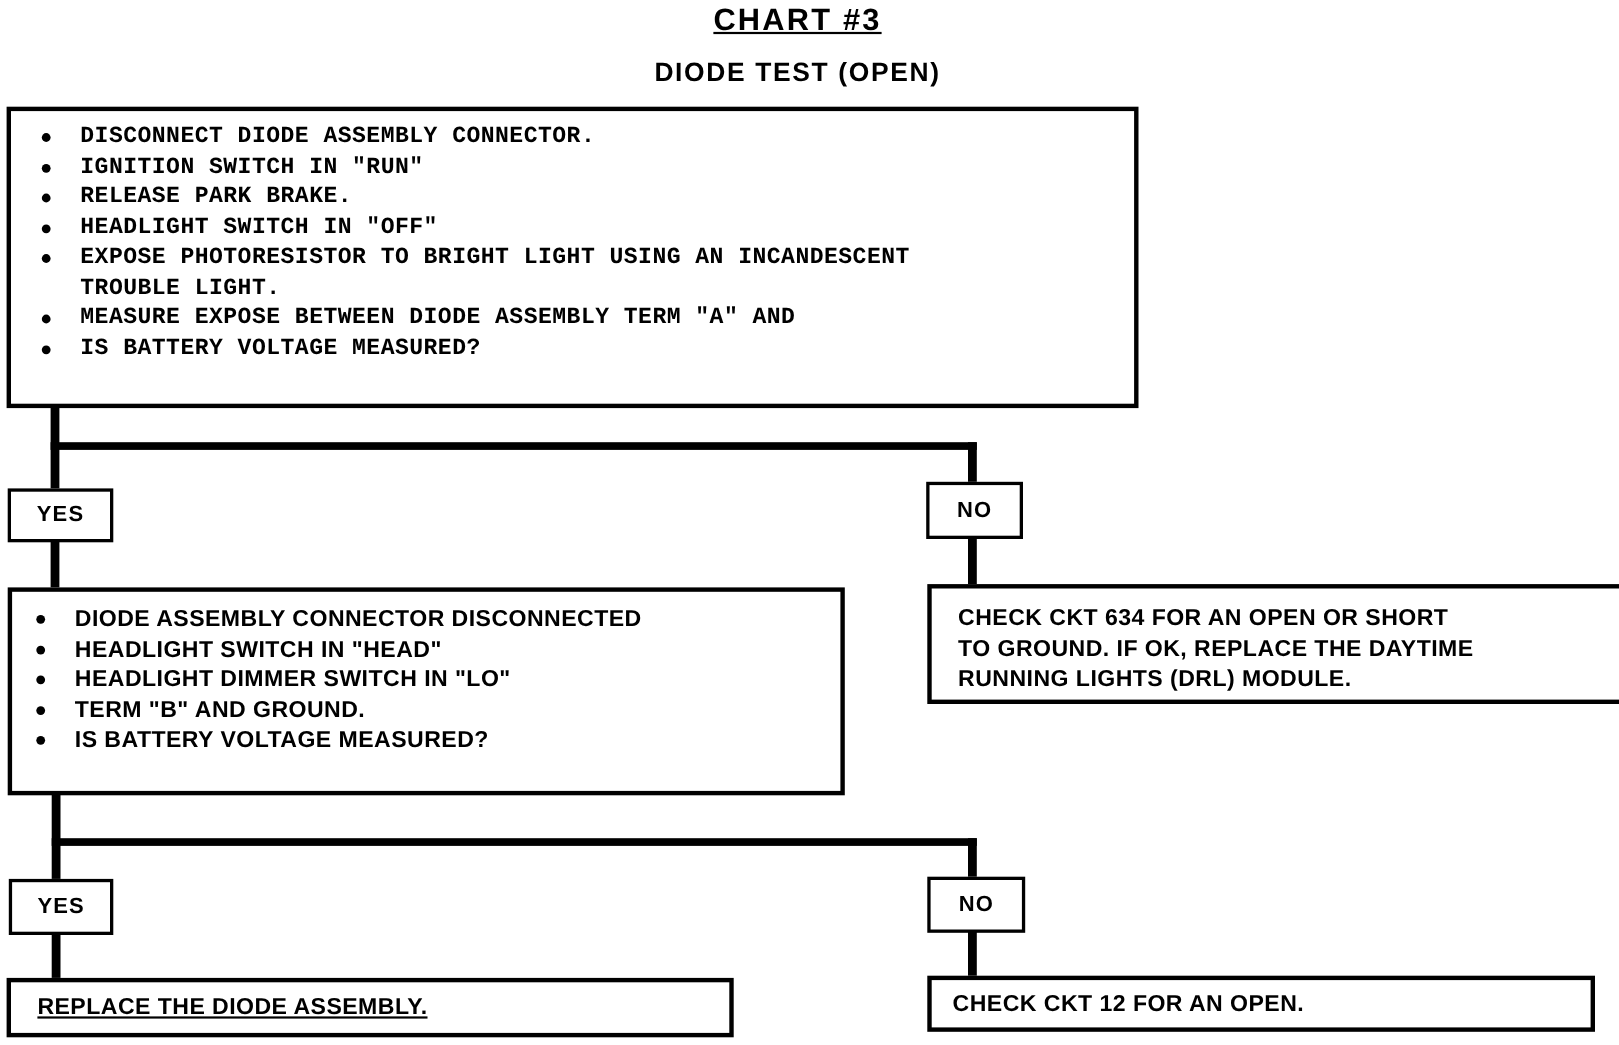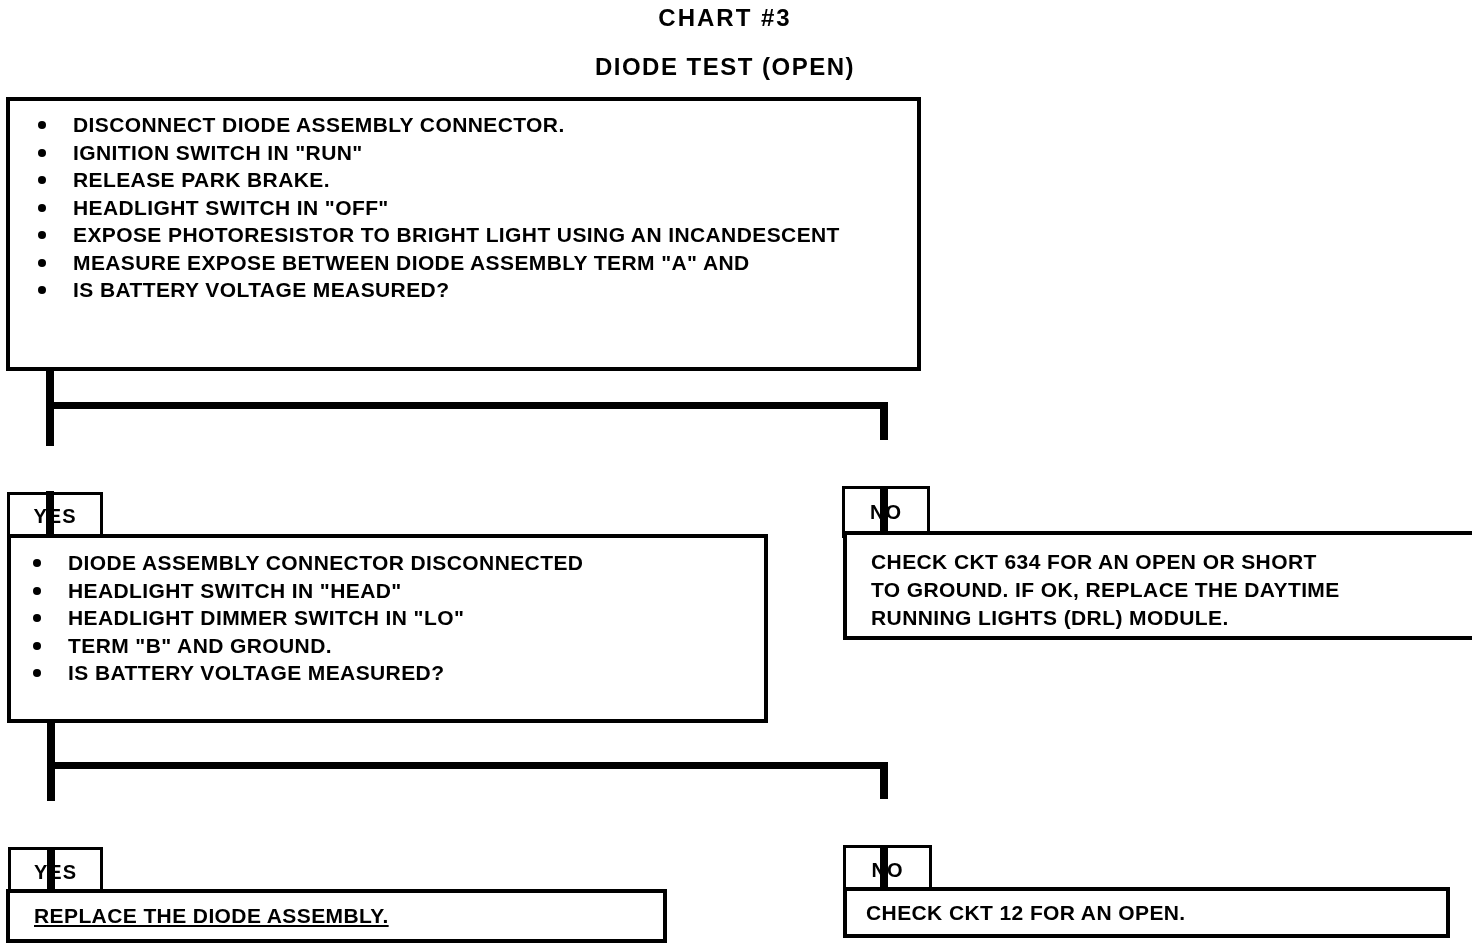--- a/index.html
+++ b/index.html
@@ -3,25 +3,25 @@
 <meta charset="utf-8">
 <style>
   html,body{margin:0;padding:0;background:#ffffff;}
   .canvas{
     position:relative;width:1472px;height:950px;background:#ffffff;
     font-family:"Liberation Sans","DejaVu Sans",sans-serif;
     font-weight:700;color:#000;overflow:hidden;
     -webkit-font-smoothing:antialiased;
   }
   .titleblock{position:absolute;left:0;top:0;width:1450px;text-align:center;}
-  .title{font-size:24px;line-height:36px;letter-spacing:2px;}
+  .title{font-size:28px;line-height:36px;letter-spacing:2px;text-decoration:underline;}
   .subtitle{font-size:24px;line-height:30px;letter-spacing:1.5px;margin-top:16px;}
 
   .box{position:absolute;border:4px solid #000;background:#fff;box-sizing:border-box;}
-  .thin{border-width:3px;margin-top:48px;}
+  .thin{border-width:3px;}
 
   .line{position:absolute;background:#000;}
 
   .bullets{font-size:21px;line-height:27.5px;letter-spacing:.4px;}
   #box1 .bullets{padding:10px 20px 0 26px;}
   #box2 .bullets{padding:11px 20px 0 20px;}
   .bi{position:relative;padding-left:37px;}
   .dot{position:absolute;left:2px;top:10px;width:8px;height:8px;border-radius:50%;background:#000;}
   .ln{white-space:nowrap;}
 
@@ -35,41 +35,42 @@
 </head>
 <body>
 
 <div class="canvas">
 
   <div class="titleblock">
     <div class="title">CHART #3</div>
     <div class="subtitle">DIODE TEST (OPEN)</div>
   </div>
 
-  <div id="box1" class="box" style="left:6px;top:97px;width:915px;height:274px;">
+  <div id="box1" class="box" style="left:6px;top:97px;width:1029px;height:274px;font-family:Liberation Mono, monospace;">
     <div class="bullets">
       <div class="bi">
         <span class="dot"></span>
         <div class="ln">DISCONNECT DIODE ASSEMBLY CONNECTOR.</div>
       </div>
       <div class="bi">
         <span class="dot"></span>
         <div class="ln">IGNITION SWITCH IN "RUN"</div>
       </div>
       <div class="bi">
         <span class="dot"></span>
         <div class="ln">RELEASE PARK BRAKE.</div>
       </div>
       <div class="bi">
         <span class="dot"></span>
         <div class="ln">HEADLIGHT SWITCH IN "OFF"</div>
       </div>
       <div class="bi">
         <span class="dot"></span>
         <div class="ln">EXPOSE PHOTORESISTOR TO BRIGHT LIGHT USING AN INCANDESCENT</div>
+        <div class="ln">TROUBLE LIGHT.</div>
       </div>
       <div class="bi">
         <span class="dot"></span>
         <div class="ln">MEASURE EXPOSE BETWEEN DIODE ASSEMBLY TERM "A" AND</div>
       </div>
       <div class="bi">
         <span class="dot"></span>
         <div class="ln">IS BATTERY VOLTAGE MEASURED?</div>
       </div>
     </div>

